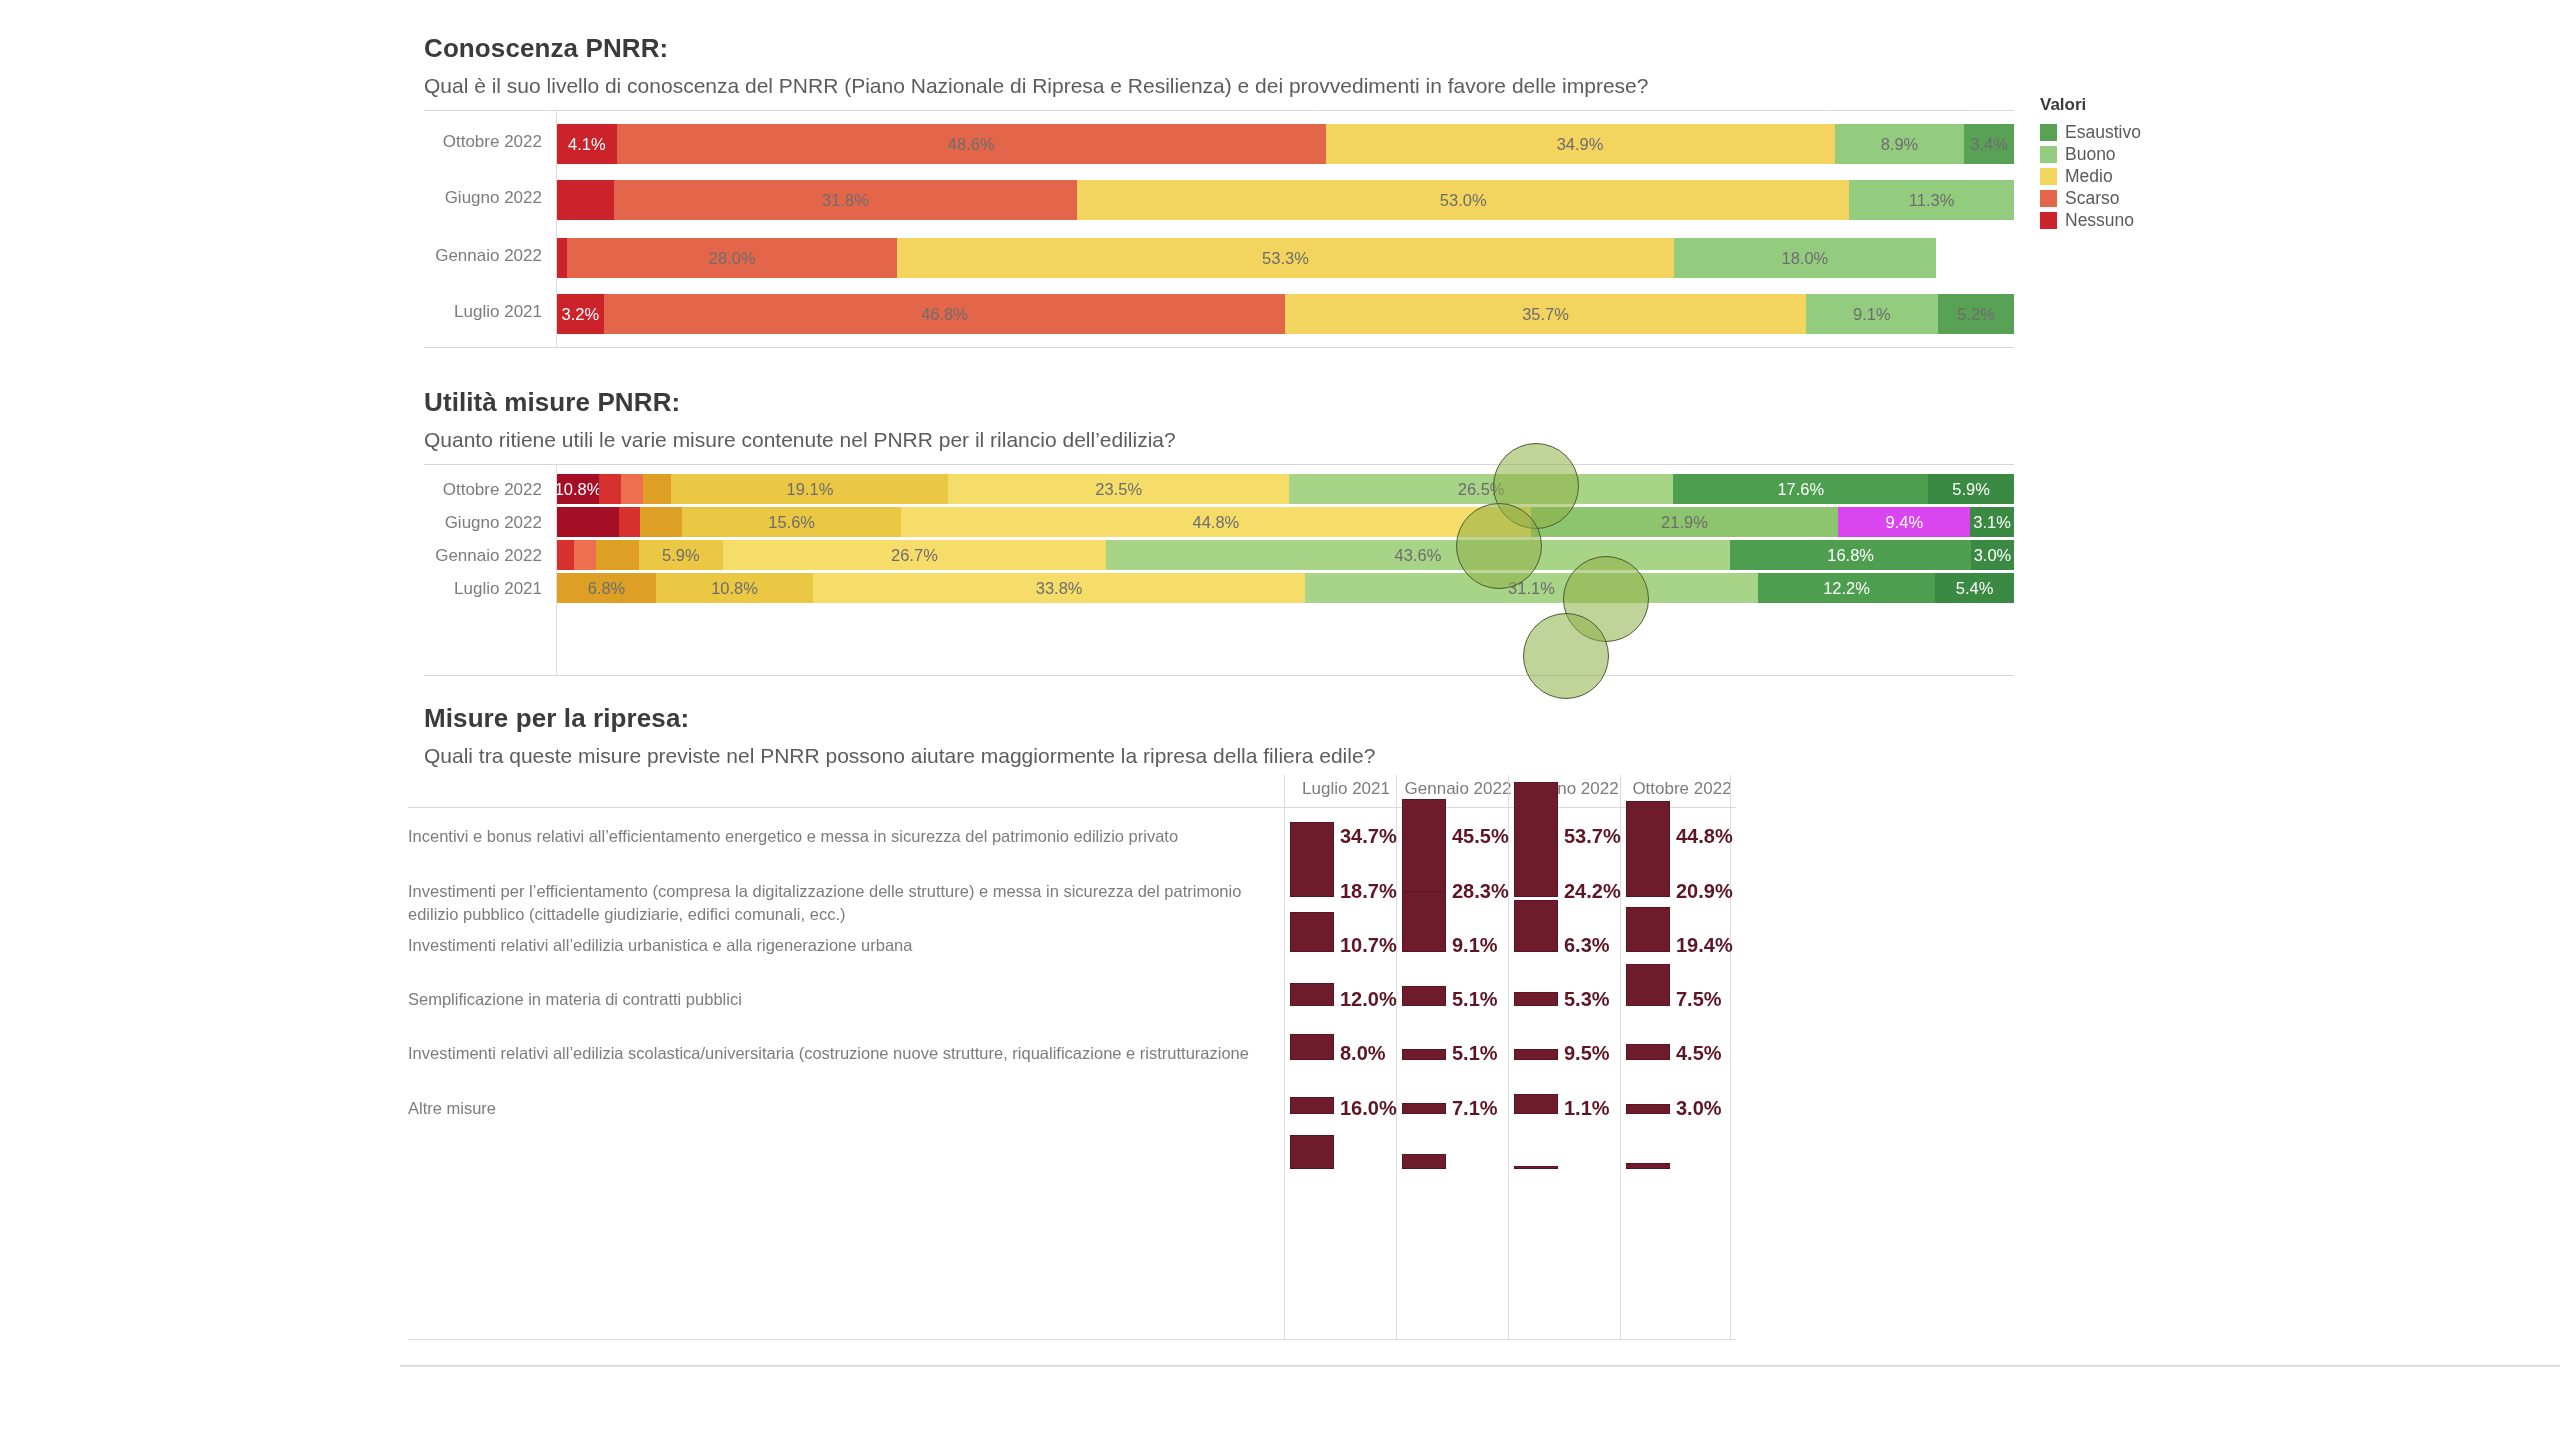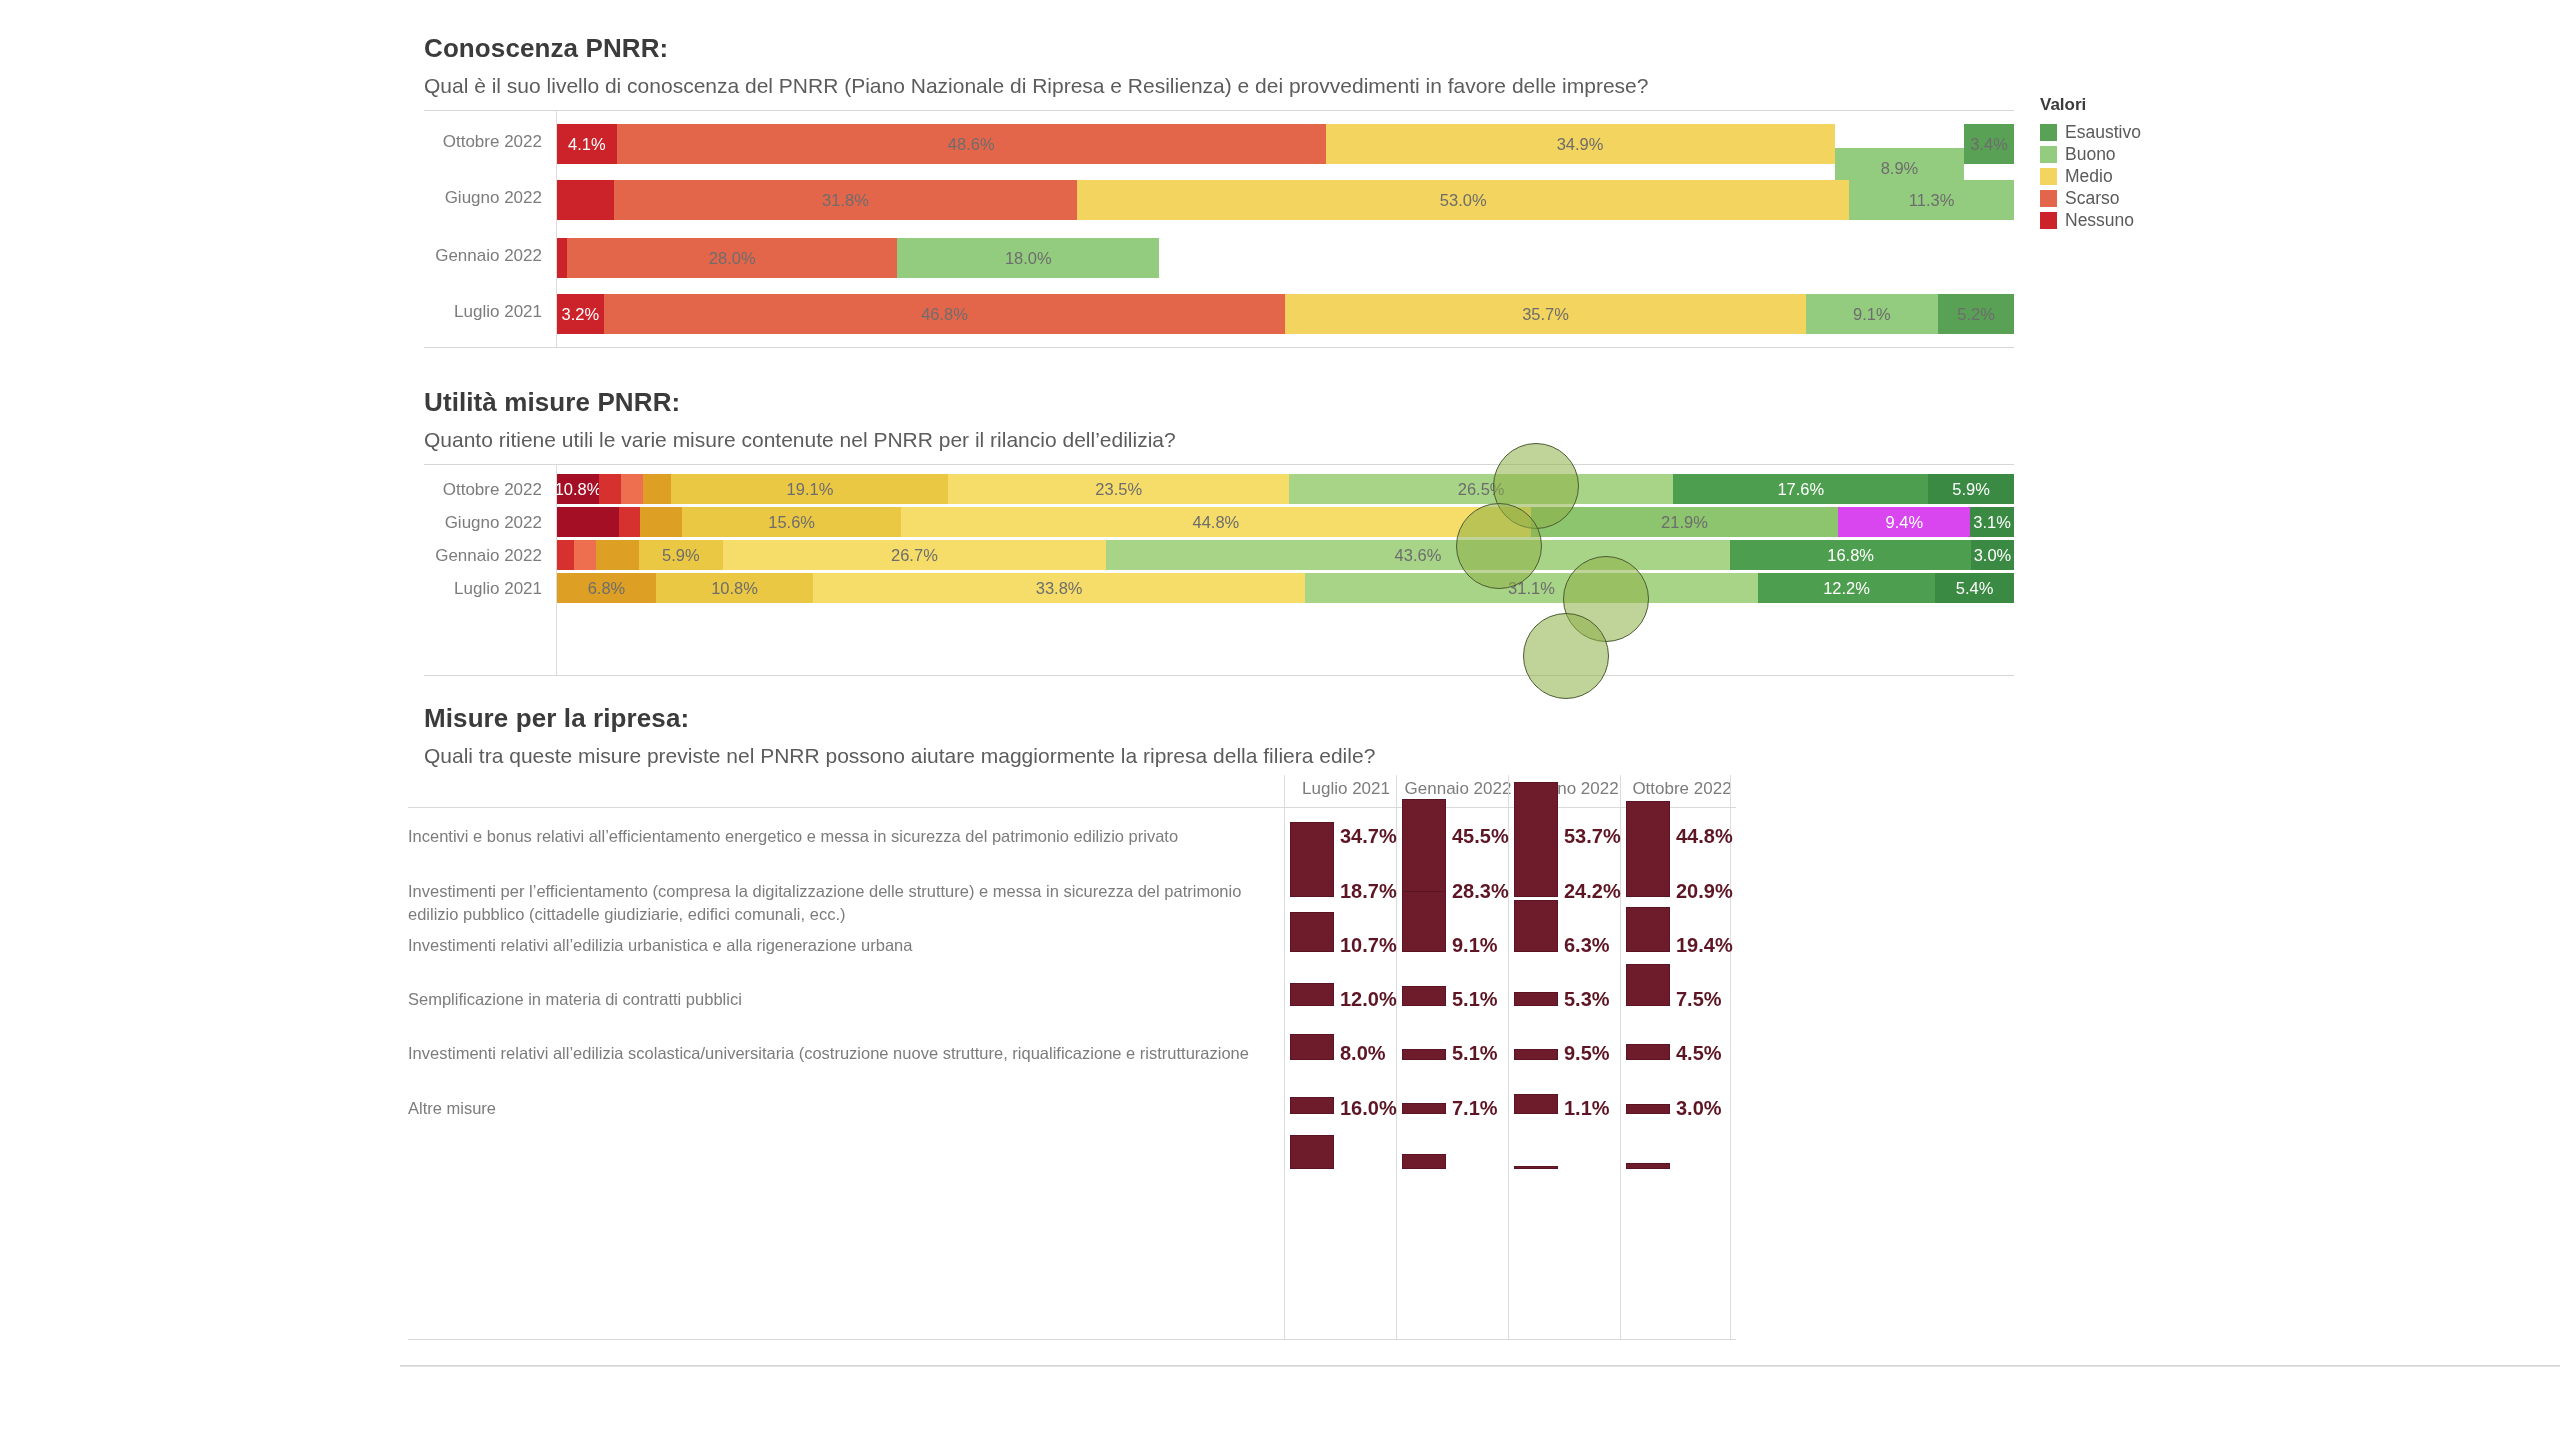--- a/index.html
+++ b/index.html
@@ -178,34 +178,35 @@
 
   <div class="chart-panel" id="chart1" style="left:424px; top:110px; width:1590px; height:238px;">
     <div class="chart-topline" style="width:1590px;"></div>
     <div class="chart-botline" style="width:1590px; top:237px;"></div>
     <div class="axis-sep" style="left:132px; top:0px; height:238px;"></div>
   <div class="row-label" style="left: 0px; width: 118px; top: 22px;">Ottobre 2022</div>
       <div class="bar-row" style="left: 133px; top: 14px; width: 1457px; height: 40px;">
         <div class="seg lightlabel" style="width: 59.7968px; background: rgb(204, 34, 41);">4.1%</div>
         <div class="seg" style="width: 708.811px; background: rgb(228, 102, 74);">48.6%</div>
         <div class="seg" style="width: 509.002px; background: rgb(243, 212, 94);">34.9%</div>
-        <div class="seg" style="width: 129.803px; background: rgb(148, 204, 127); margin-top: 24px;">8.9%</div>
+        <div class="seg" style="width: 129.803px; background: rgb(148, 204, 127);">8.9%</div>
         <div class="seg" style="width: 49.5876px; background: rgb(88, 161, 85);">3.4%</div>
       </div>
       <div class="row-label" style="left: 0px; width: 118px; top: 78px;">Giugno 2022</div>
       <div class="bar-row" style="left: 133px; top: 70px; width: 1457px; height: 40px;">
         <div class="seg nolabel" style="width: 56.823px; background: rgb(204, 34, 41);"></div>
         <div class="seg" style="width: 463.326px; background: rgb(228, 102, 74);">31.8%</div>
         <div class="seg" style="width: 772.21px; background: rgb(243, 212, 94);">53.0%</div>
         <div class="seg" style="width: 164.641px; background: rgb(148, 204, 127);">11.3%</div>
       </div>
       <div class="row-label" style="left: 0px; width: 118px; top: 136px;">Gennaio 2022</div>
       <div class="bar-row" style="left: 133px; top: 128px; width: 1457px; height: 40px;">
         <div class="seg nolabel" style="width: 10.199px; background: rgb(204, 34, 41);"></div>
         <div class="seg" style="width: 330px; background: rgb(228, 102, 74);">28.0%</div>
+        <div class="seg" style="width: 776.581px; background: rgb(243, 212, 94);">53.3%</div>
         <div class="seg" style="width: 262.26px; background: rgb(148, 204, 127);">18.0%</div>
       </div>
       <div class="row-label" style="left: 0px; width: 118px; top: 192px;">Luglio 2021</div>
       <div class="bar-row" style="left: 133px; top: 184px; width: 1523px; height: 40px;">
         <div class="seg lightlabel" style="width: 46.624px; background: rgb(204, 34, 41);">3.2%</div>
         <div class="seg" style="width: 681.876px; background: rgb(228, 102, 74);">46.8%</div>
         <div class="seg" style="width: 520.149px; background: rgb(243, 212, 94);">35.7%</div>
         <div class="seg" style="width: 132.587px; background: rgb(148, 204, 127);">9.1%</div>
         <div class="seg" style="width: 75.764px; background: rgb(88, 161, 85);">5.2%</div>
       </div>

